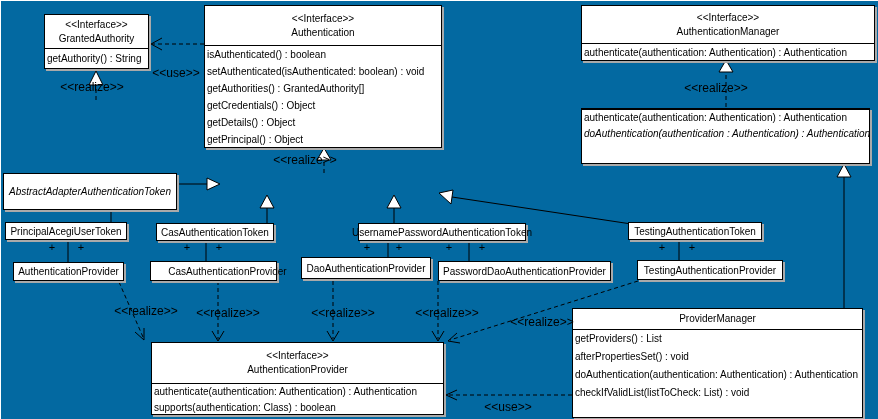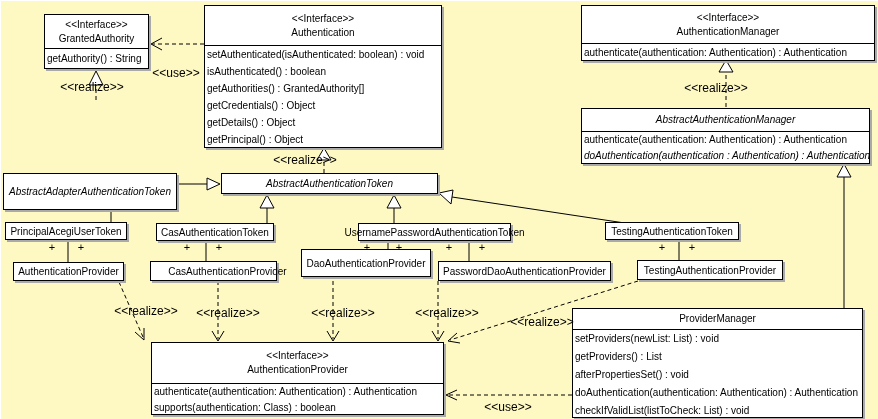--- a/index.html
+++ b/index.html
@@ -1,18 +1,18 @@
 <!DOCTYPE html>
 <html><head>
 <meta charset="utf-8">
 <style>
   * { margin:0; padding:0; box-sizing:border-box; }
   html,body { background:#f0f0f0; }
   #canvas {
-    position:relative; width:878px; height:419px; background:#fef9c3;
+    position:relative; width:878px; height:419px; background:#0369a1;
     font-family:"Liberation Sans", sans-serif; overflow:hidden;
     border-top:1px solid #ffffff; border-left:1px solid #ffffff;
   }
   .uml-box {
     position:absolute; background:#ffffff; border:1px solid #000000;
     box-shadow:2px 2px 0 0 #aaaaaa;
   }
   .hdr { display:flex; flex-direction:column; justify-content:center; text-align:center; }
   .stereo { font-size:10px; line-height:14px; }
   .cname { font-size:10px; line-height:14px; }
@@ -105,82 +105,76 @@
     </div>
   </div>
 
 
   <div class="uml-box" style="left:203px;top:4px;width:238px;height:143px;">
     <div class="hdr" style="height:39px;">
       <div class="stereo">&lt;&lt;Interface&gt;&gt;</div>
       <div class="cname">Authentication</div>
     </div>
     <div class="methods rows-17">
+      <div class="m">isAuthenticated() : boolean</div>
       <div class="m">setAuthenticated(isAuthenticated: boolean) : void</div>
-      <div class="m">isAuthenticated() : boolean</div>
       <div class="m">getAuthorities() : GrantedAuthority[]</div>
       <div class="m">getCredentials() : Object</div>
       <div class="m">getDetails() : Object</div>
       <div class="m">getPrincipal() : Object</div>
     </div>
   </div>
 
   <div class="uml-box" style="left:580px;top:4px;width:294px;height:56px;">
     <div class="hdr" style="height:37px;">
       <div class="stereo">&lt;&lt;Interface&gt;&gt;</div>
       <div class="cname">AuthenticationManager</div>
     </div>
     <div class="methods rows-18">
       <div class="m">authenticate(authentication: Authentication) : Authentication</div>
     </div>
   </div>
 
   <div class="uml-box" style="left:580px;top:107px;width:289px;height:56px;">
-    <div class="hdr" style="height:22px;">
-      <div class="cname it">AbstractAuthenticationManager</div>
-    </div>
     <div class="methods rows-16">
       <div class="m">authenticate(authentication: Authentication) : Authentication</div>
       <div class="m it">doAuthentication(authentication : Authentication) : Authentication</div>
     </div>
   </div>
 
   <div class="uml-box" style="left:2px;top:172px;width:174px;height:37px;">
     <div class="single it">AbstractAdapterAuthenticationToken</div>
   </div>
 
-  <div class="uml-box" style="left:220px;top:172px;width:217px;height:21px;">
-    <div class="single it">AbstractAuthenticationToken</div>
-  </div>
 
   <div class="uml-box" style="left:155px;top:222px;width:118px;height:18px;">
     <div class="single">CasAuthenticationToken</div>
   </div>
 
   <div class="uml-box" style="left:4px;top:221px;width:122px;height:18px;">
     <div class="single">PrincipalAcegiUserToken</div>
   </div>
 
-  <div class="uml-box" style="left:357px;top:222px;width:153px;height:18px;">
+  <div class="uml-box" style="left:357px;top:222px;width:168px;height:18px;">
     <div class="single">UsernamePasswordAuthenticationToken</div>
   </div>
 
-  <div class="uml-box" style="left:604px;top:221px;width:134px;height:18px;">
+  <div class="uml-box" style="left:627px;top:221px;width:134px;height:18px;">
     <div class="single">TestingAuthenticationToken</div>
   </div>
 
   <div class="uml-box" style="left:12px;top:261px;width:111px;height:19px;">
     <div class="single">AuthenticationProvider</div>
   </div>
 
   <div class="uml-box" style="left:149px;top:260px;width:127px;height:20px;padding-left:28px;">
     <div class="single">CasAuthenticationProvider</div>
   </div>
 
-  <div class="uml-box" style="left:300px;top:248px;width:130px;height:28px;">
+  <div class="uml-box" style="left:300px;top:256px;width:130px;height:22px;">
     <div class="single">DaoAuthenticationProvider</div>
   </div>
 
   <div class="uml-box" style="left:437px;top:260px;width:173px;height:20px;">
     <div class="single">PasswordDaoAuthenticationProvider</div>
   </div>
 
   <div class="uml-box" style="left:636px;top:259px;width:146px;height:20px;">
     <div class="single">TestingAuthenticationProvider</div>
   </div>
@@ -194,21 +188,20 @@
       <div class="m">authenticate(authentication: Authentication) : Authentication</div>
       <div class="m">supports(authentication: Class) : boolean</div>
     </div>
   </div>
 
   <div class="uml-box" style="left:571px;top:307px;width:291px;height:110px;">
     <div class="hdr" style="height:20px;">
       <div class="cname">ProviderManager</div>
     </div>
     <div class="methods rows-18">
-      <div class="m">setProviders(newList: List) : void</div>
       <div class="m">getProviders() : List</div>
       <div class="m">afterPropertiesSet() : void</div>
       <div class="m">doAuthentication(authentication: Authentication) : Authentication</div>
       <div class="m">checkIfValidList(listToCheck: List) : void</div>
     </div>
   </div>
 
   <div class="lbl" style="left:175px;top:72px;">&lt;&lt;use&gt;&gt;</div>
   <div class="lbl" style="left:91px;top:86px;">&lt;&lt;realize&gt;&gt;</div>
   <div class="lbl" style="left:304px;top:159px;">&lt;&lt;realize&gt;&gt;</div>

